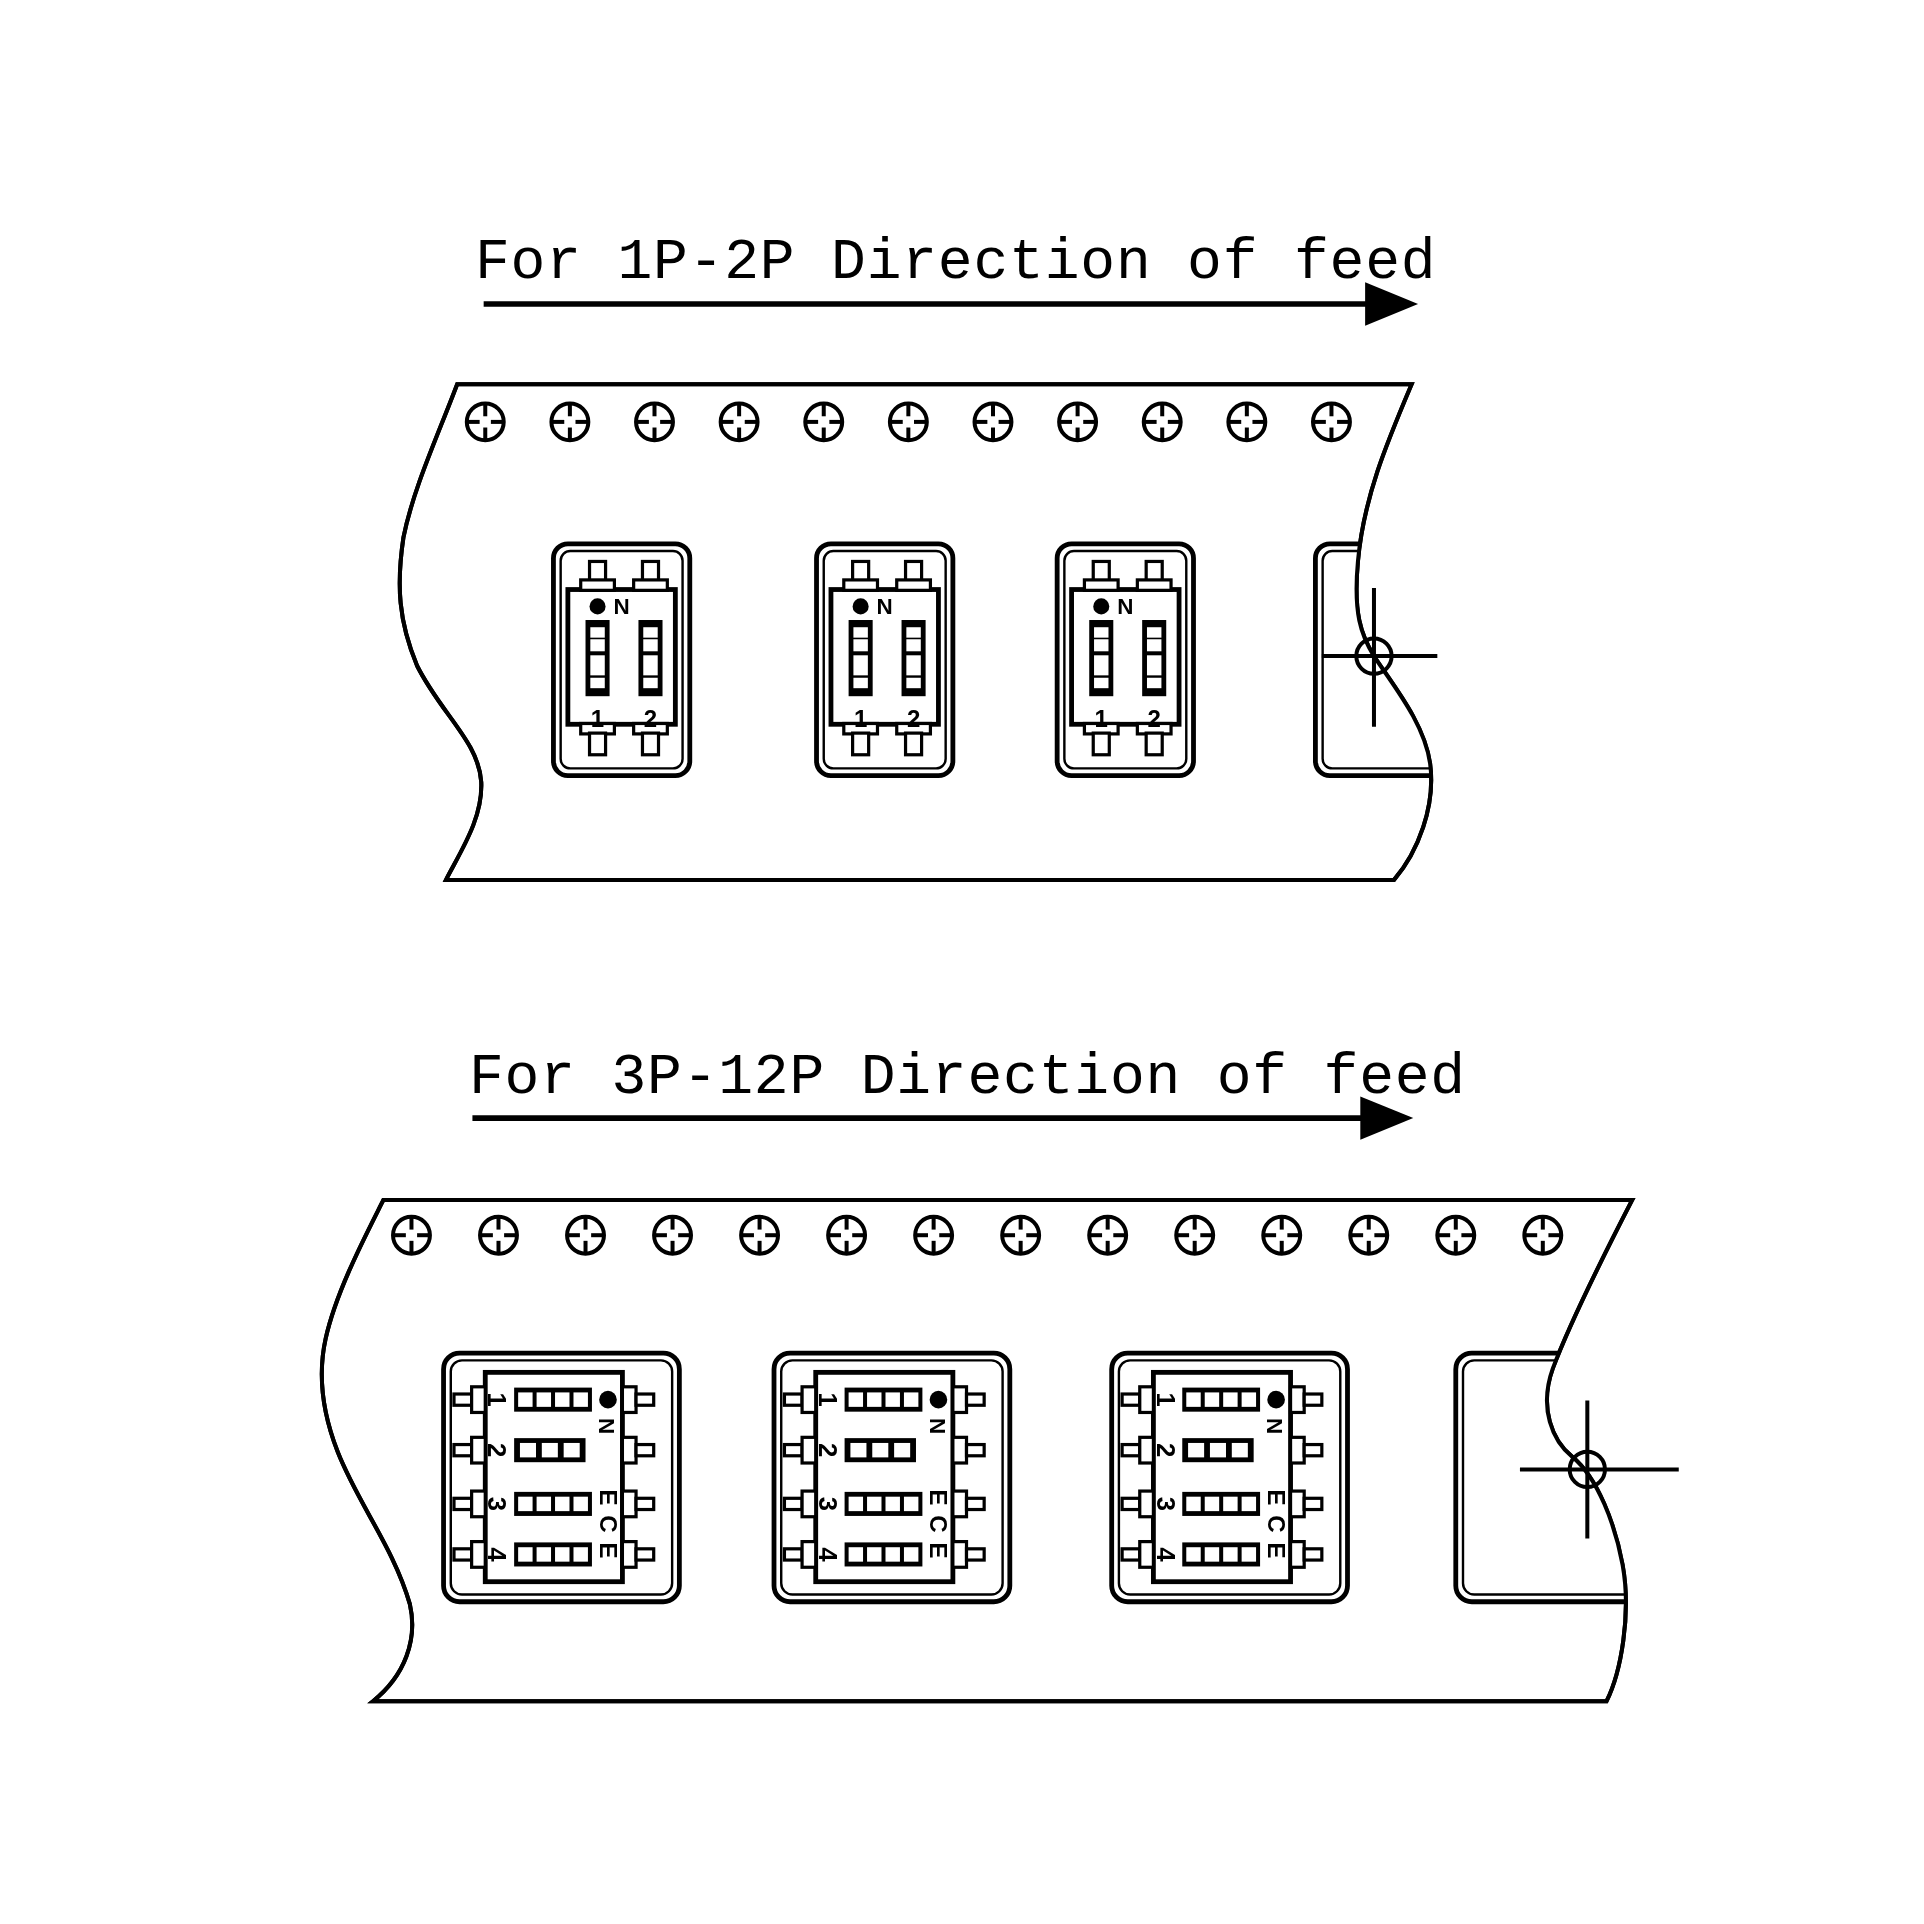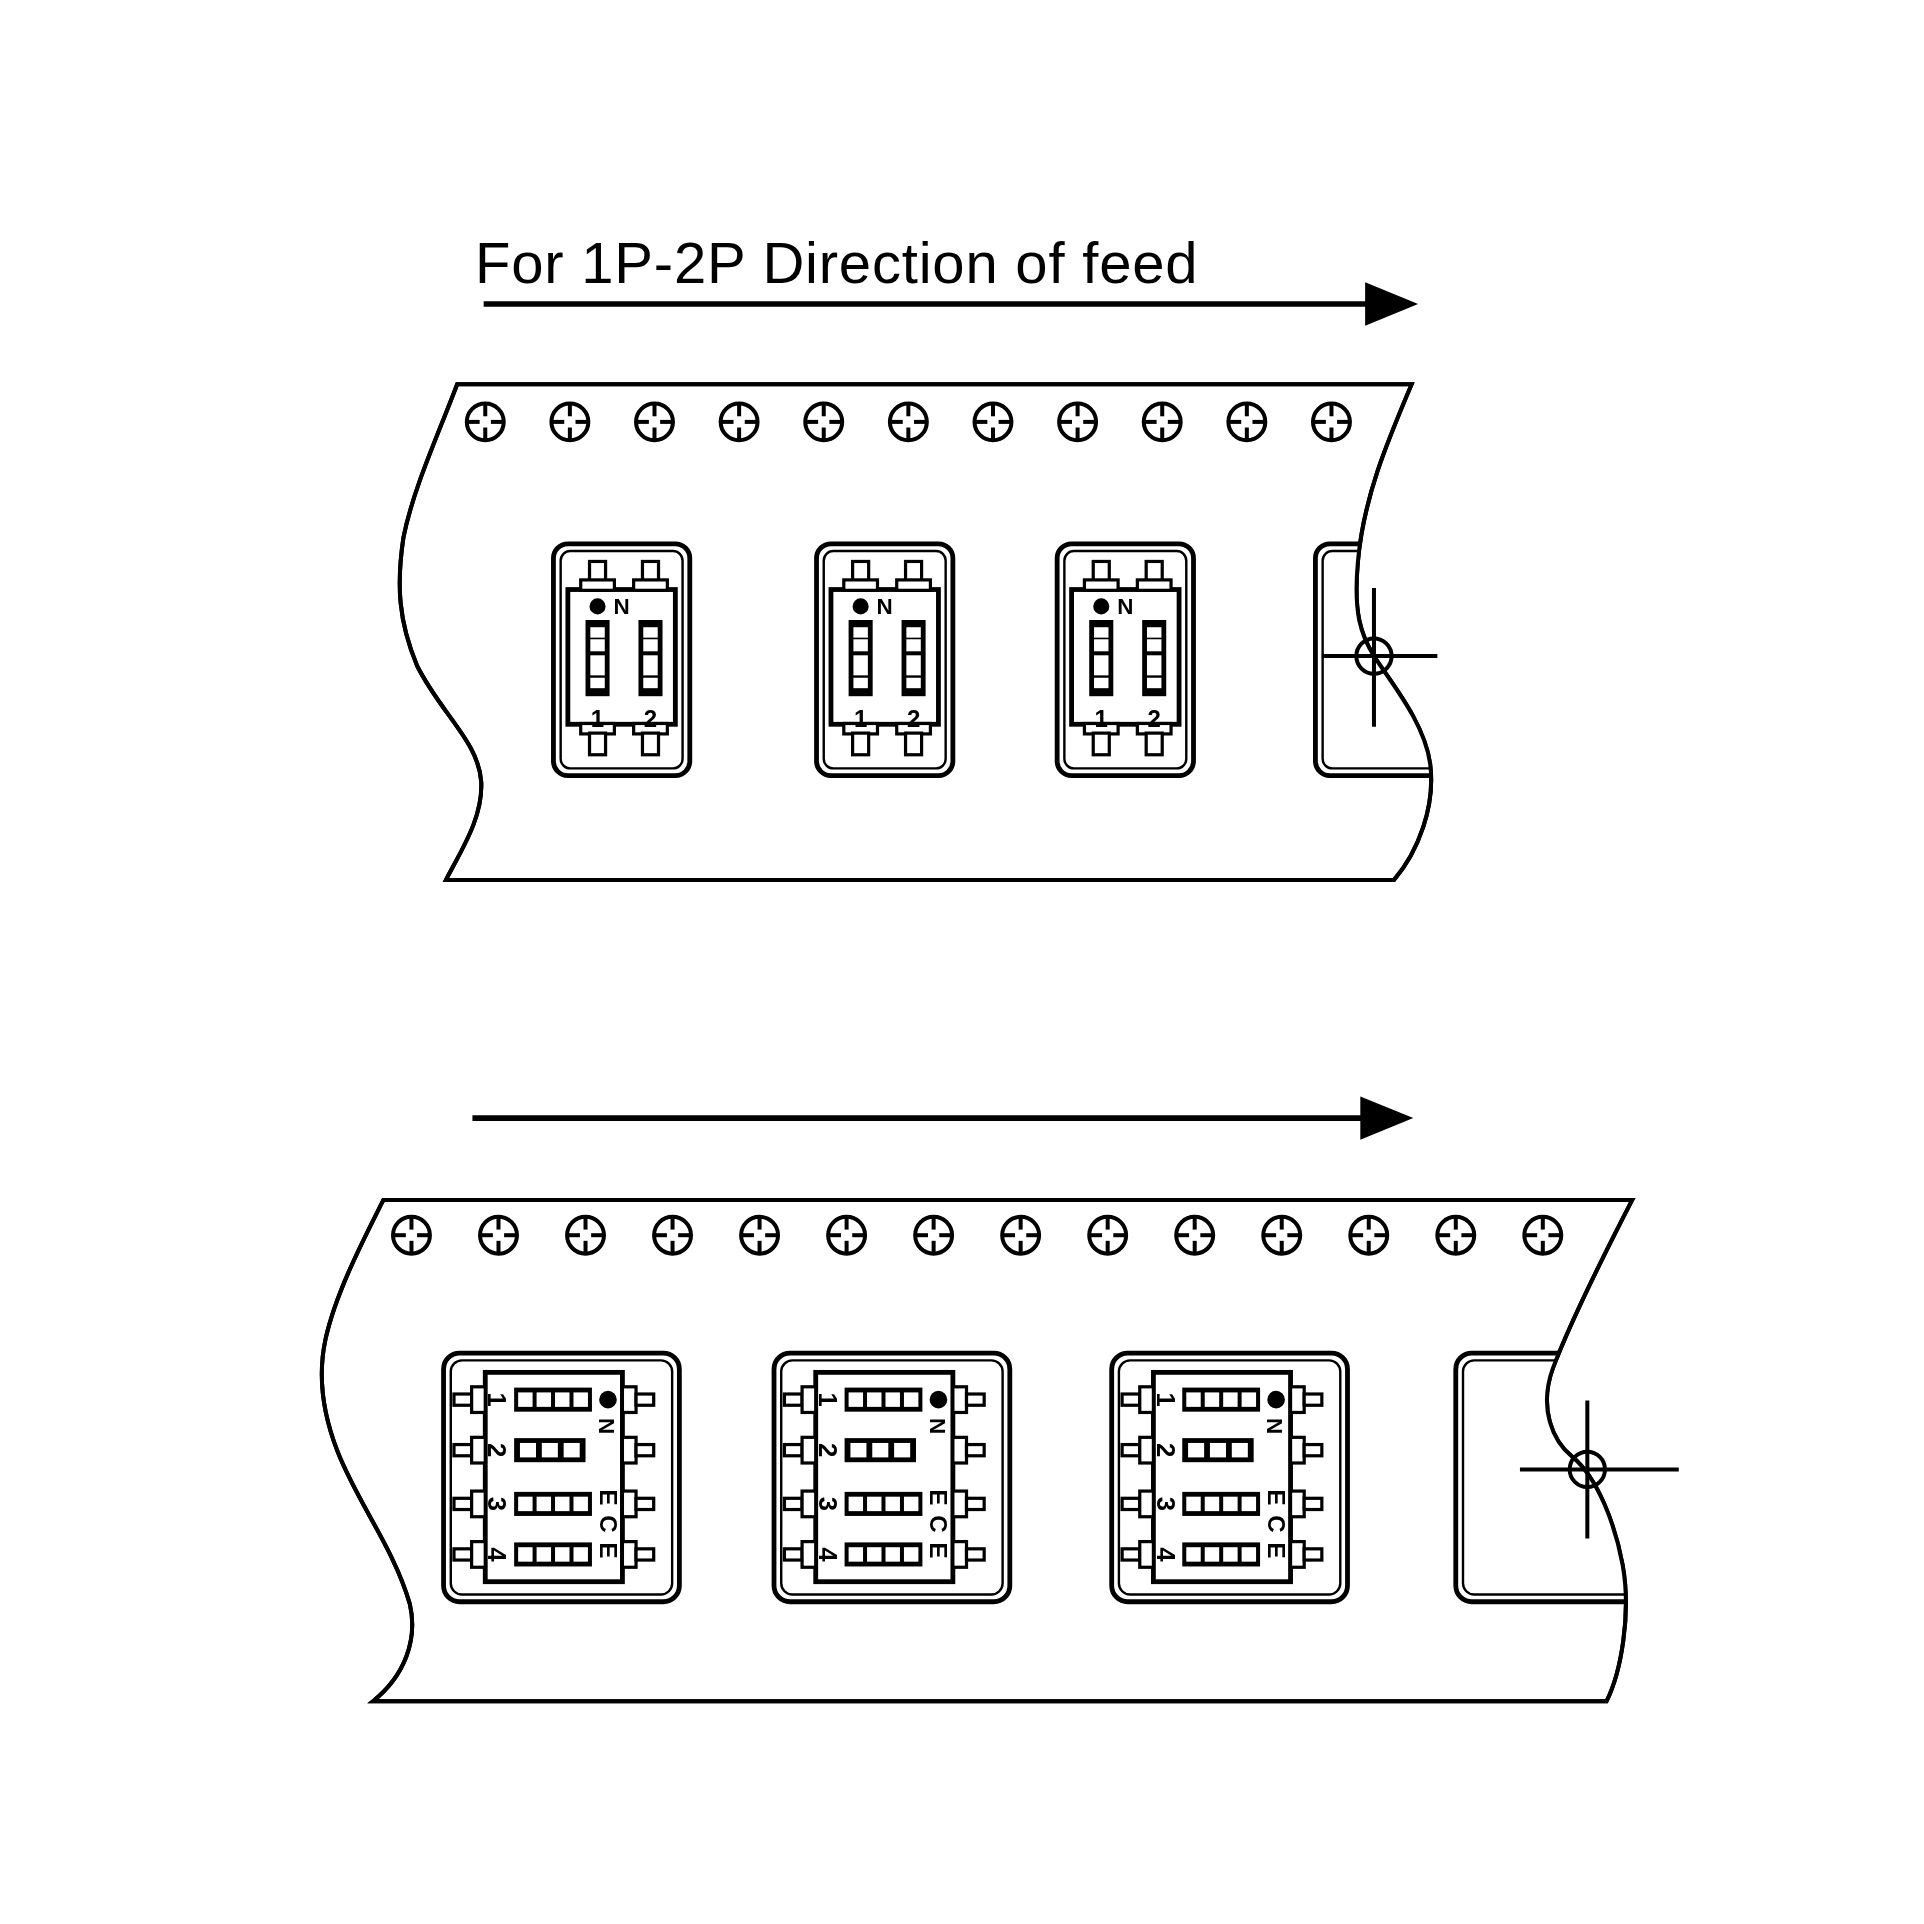--- a/index.html
+++ b/index.html
@@ -1,21 +1,21 @@
 <!DOCTYPE html>
 <html style="font-size:13px"><head>
 <meta charset="utf-8">
 <style>
   html,body{margin:0;padding:0;background:#ffffff;}
   body{width:1925px;height:1925px;position:relative;overflow:hidden;}
   .stage{position:absolute;left:0;top:0;width:1925px;height:1925px;}
   #scene{position:absolute;left:0;top:0;width:1925px;height:1925px;}
   .title{
     position:absolute;
-    font-family:Liberation Sans, sans-serif;
+    font-family:Liberation Mono, monospace;
     font-size:58px;
     letter-spacing:0.8px;
     color:#000;
     white-space:nowrap;
     line-height:58px;
   }
   #title-top{left:475px;top:234px;}
   #title-bottom{left:469px;top:1049px;}
 </style>
 </head>
@@ -481,14 +481,15 @@
         </g>
         <path d="M 478,1496 L 2035,1496 C 2003,1558 1958,1648 1936,1706 C 1918,1756 1936,1797 1960,1816 C 1992,1842 2014,1902 2023,1951 C 2034,2012 2021,2085 2003,2121 L 465,2121 C 505,2089 521,2044 511,2000 C 491,1930 446,1874 421,1810 C 401,1759 396,1714 406,1669 C 419,1610 456,1540 478,1496 Z" fill="none" stroke="#000000" stroke-width="5"></path>
       </g>
       <g>
         <line x1="1895" y1="1832" x2="2093" y2="1832" stroke="#000000" stroke-width="5"></line>
         <line x1="1979" y1="1746" x2="1979" y2="1918" stroke="#000000" stroke-width="5"></line>
         <circle cx="1979" cy="1832" r="22" fill="none" stroke="#000000" stroke-width="5"></circle>
       </g>
     </svg>
   <div class="title" id="title-top">For 1P-2P Direction of feed</div>
+  <div class="title" id="title-bottom">For 3P-12P Direction of feed</div>
 </div>
 
 
 </body></html>

